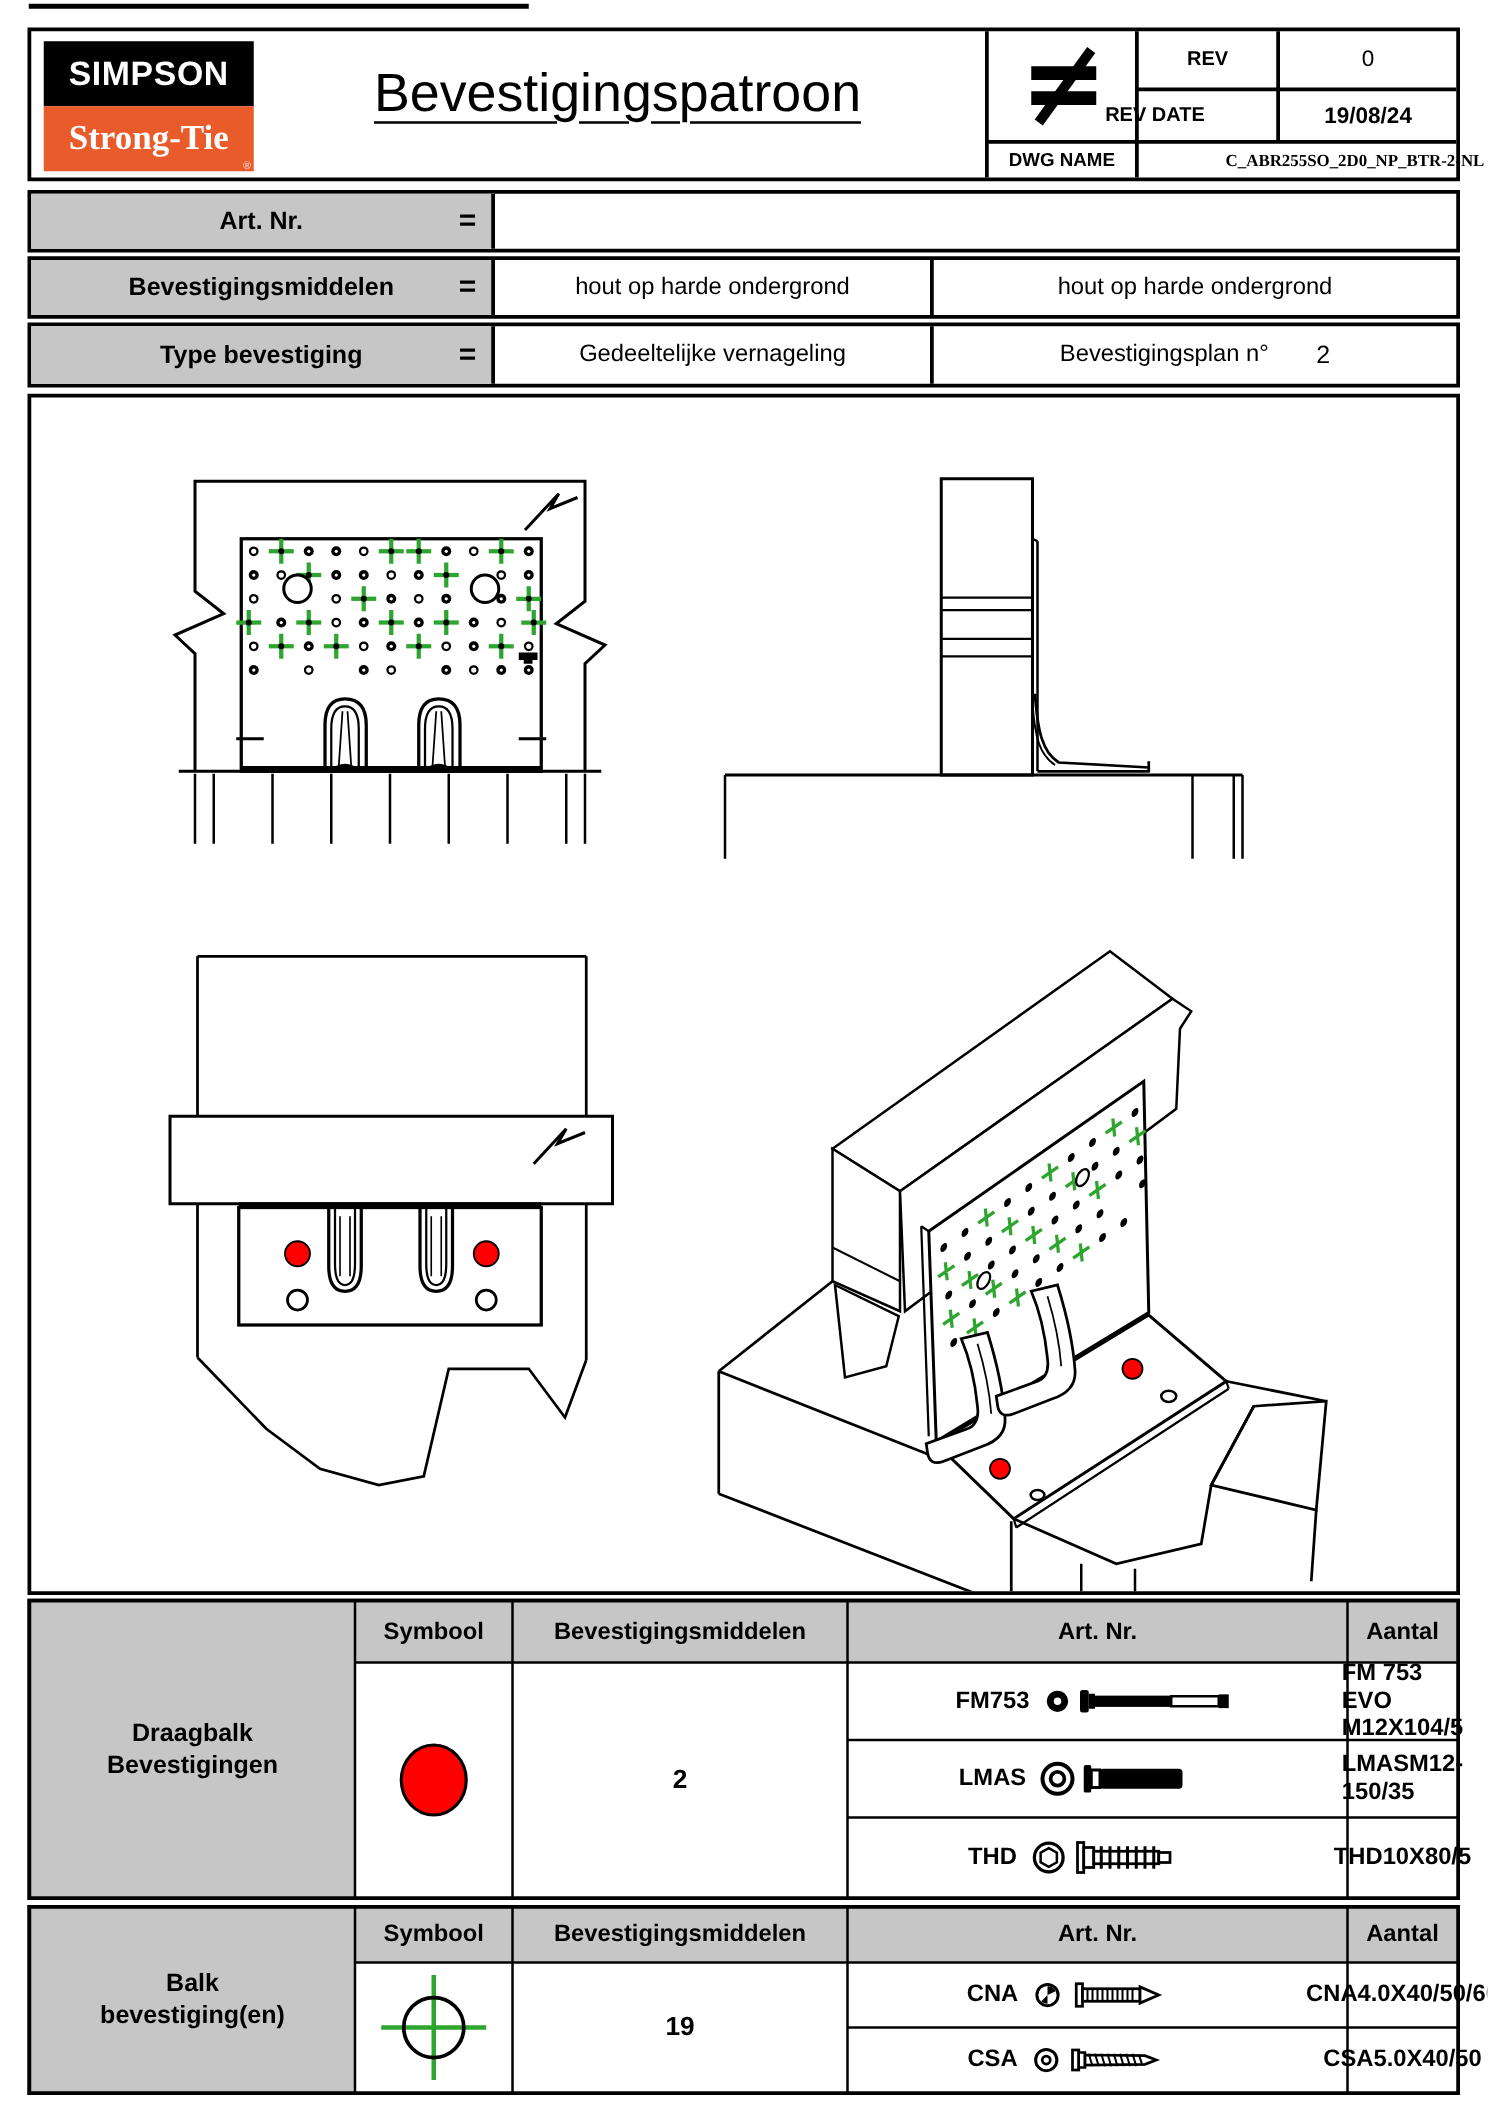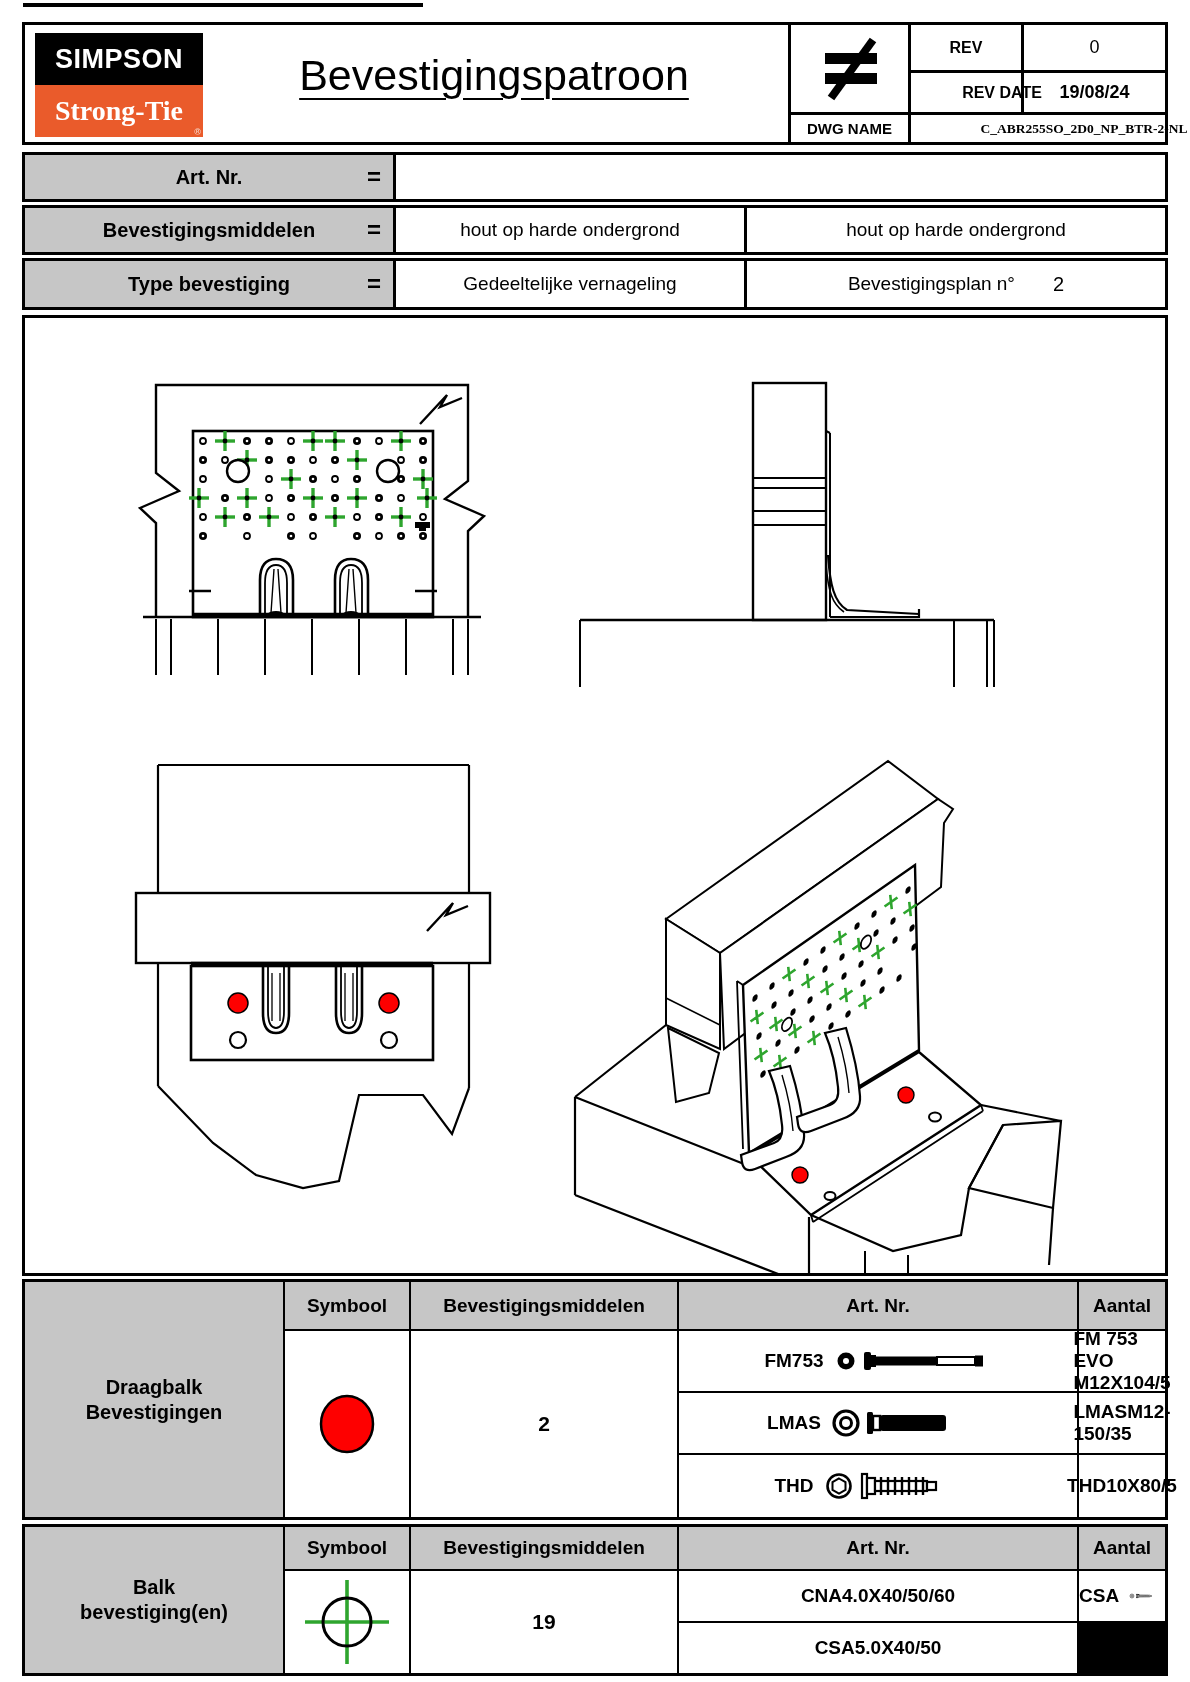--- a/index.html
+++ b/index.html
@@ -60,21 +60,21 @@
 
     <div class="cell" style="left:766px;top:0;width:117px;height:87px;">
       <svg width="82" height="66" viewBox="0 0 82 66">
         <rect x="16" y="17" width="52" height="11" fill="#000"></rect>
         <rect x="16" y="37" width="52" height="11" fill="#000"></rect>
         <line x1="22" y1="62" x2="64" y2="4" stroke="#000" stroke-width="8"></line>
       </svg>
     </div>
     <div class="cell bold" style="left:886px;top:0;width:110px;height:45px;font-size:16px;">REV</div>
     <div class="cell" style="left:999px;top:0;width:141px;height:45px;font-size:18px;">0</div>
-    <div class="cell bold" style="left:922px;top:48px;width:110px;height:39px;font-size:16px;">REV DATE</div>
+    <div class="cell bold" style="left:844px;top:48px;width:110px;height:39px;font-size:16px;">REV DATE</div>
     <div class="cell" style="left:999px;top:48px;width:141px;height:39px;font-size:18px;font-weight:bold;">19/08/24</div>
     <div class="cell bold" style="left:766px;top:90px;width:117px;height:27px;font-size:15px;">DWG NAME</div>
     <div class="cell bold" style="left:932px;top:90px;width:254px;height:27px;font-size:13.5px;font-family:Liberation Serif, serif;">C_ABR255SO_2D0_NP_BTR-2-NL</div>
   </div>
 
   <div class="info-row" style="top:152px;height:50px;">
     <div class="info-label">
       <span>Art. Nr.</span>
       <span class="eq">=</span>
     </div>
@@ -402,20 +402,32 @@
     <div class="fcell ghead">Aantal</div>
 
     <div class="fcell" style="grid-row:2/4;">
       <svg width="96" height="96" viewBox="0 0 96 96">
         <line x1="48" y1="6" x2="48" y2="90" stroke="#2ea52e" stroke-width="3.6"></line>
         <line x1="6" y1="48" x2="90" y2="48" stroke="#2ea52e" stroke-width="3.6"></line>
         <circle cx="48" cy="48" r="24" fill="none" stroke="#000" stroke-width="3"></circle>
       </svg>
     </div>
 
+    <div class="fcell fast-row">
+      <span>CNA</span>
+      <svg width="158" height="34" viewBox="0 0 158 34">
+        <circle cx="13" cy="17" r="8.5" fill="#fff" stroke="#000" stroke-width="2.4"></circle>
+        <path d="M13,17 L13,10 A7,7 0 0 1 19.5,14 Z" fill="#000"></path>
+        <path d="M13,17 L8,22 A7,7 0 0 0 13,24 Z" fill="#000"></path>
+        <rect x="36" y="8" width="5" height="18" fill="#fff" stroke="#000" stroke-width="2.2"></rect>
+        <rect x="41" y="12" width="46" height="10" fill="#fff" stroke="#000" stroke-width="2.2"></rect>
+        <path d="M45,12 V22 M49,12 V22 M53,12 V22 M57,12 V22 M61,12 V22 M65,12 V22 M69,12 V22 M73,12 V22 M77,12 V22 M81,12 V22" stroke="#000" stroke-width="1.6"></path>
+        <polygon points="87,10.5 102,17 87,23.5" fill="#fff" stroke="#000" stroke-width="2.2"></polygon>
+      </svg>
+    </div>
     <div class="fcell artcell">CNA4.0X40/50/60</div>
     <div class="fcell qtycell" style="grid-row:2/4;">19</div>
 
     <div class="fcell fast-row">
       <span>CSA</span>
       <svg width="158" height="34" viewBox="0 0 158 34">
         <circle cx="13" cy="17" r="8.5" fill="#fff" stroke="#000" stroke-width="2.4"></circle>
         <circle cx="13" cy="17" r="3.2" fill="#fff" stroke="#000" stroke-width="2.2"></circle>
         <rect x="34" y="9" width="5" height="16" fill="#fff" stroke="#000" stroke-width="2.2"></rect>
         <rect x="39" y="11" width="5" height="12" fill="#fff" stroke="#000" stroke-width="2"></rect>

